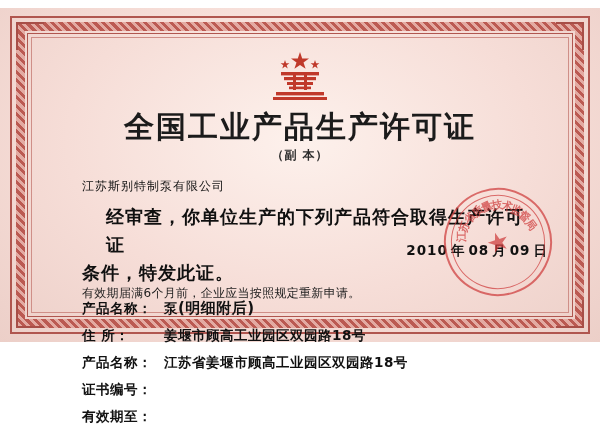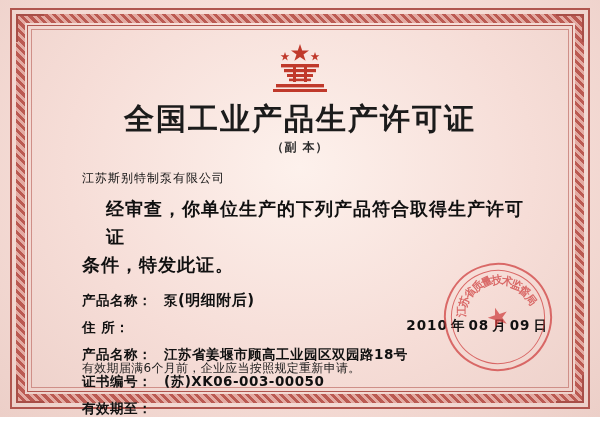--- a/index.html
+++ b/index.html
@@ -11,25 +11,26 @@
     height: 435px;
     overflow: hidden;
     font-family: "DejaVu Sans", sans-serif;
     background: #ffffff;
   }
 
   
   #certificate {
     position: relative;
     width: 600px;
-    height: 417px;
+    height: 334px;
     box-sizing: border-box;
     background: #f7e2dd;
     background-image:
       radial-gradient(ellipse at 50% 40%, #fdf1ec 0%, #f6ddd7 55%, #eccfc8 100%);
+    margin-top: 8px;
   }
 
   
   .border-outer {
     position: absolute;
     left: 10px;
     top: 8px;
     right: 10px;
     bottom: 8px;
     border: 2px solid #b0564f;
@@ -278,30 +279,30 @@
 
     <div class="fields">
 
       <div class="field-row">
         <span class="field-label">产品名称：</span>
         <span class="field-value"><span>泵</span><span class="small">(明细附后)</span></span>
       </div>
 
       <div class="field-row">
         <span class="field-label">住    所：</span>
+        <span class="field-value">姜堰市顾高工业园区双园路18号</span>
       </div>
 
       <div class="field-row">
         <span class="field-label">产品名称：</span>
         <span class="field-value">江苏省姜堰市顾高工业园区双园路18号</span>
       </div>
 
       <div class="field-row">
         <span class="field-label">证书编号：</span>
-        <span class="field-value">(苏)XK06-003-00050</span>
       </div>
 
       <div class="field-row">
         <span class="field-label">有效期至：</span>
       </div>
 
     </div>
 
     <div class="date-line">
       <span class="num">2010</span><span>年</span><span class="num">08</span><span>月</span><span class="num">09</span><span>日</span>

